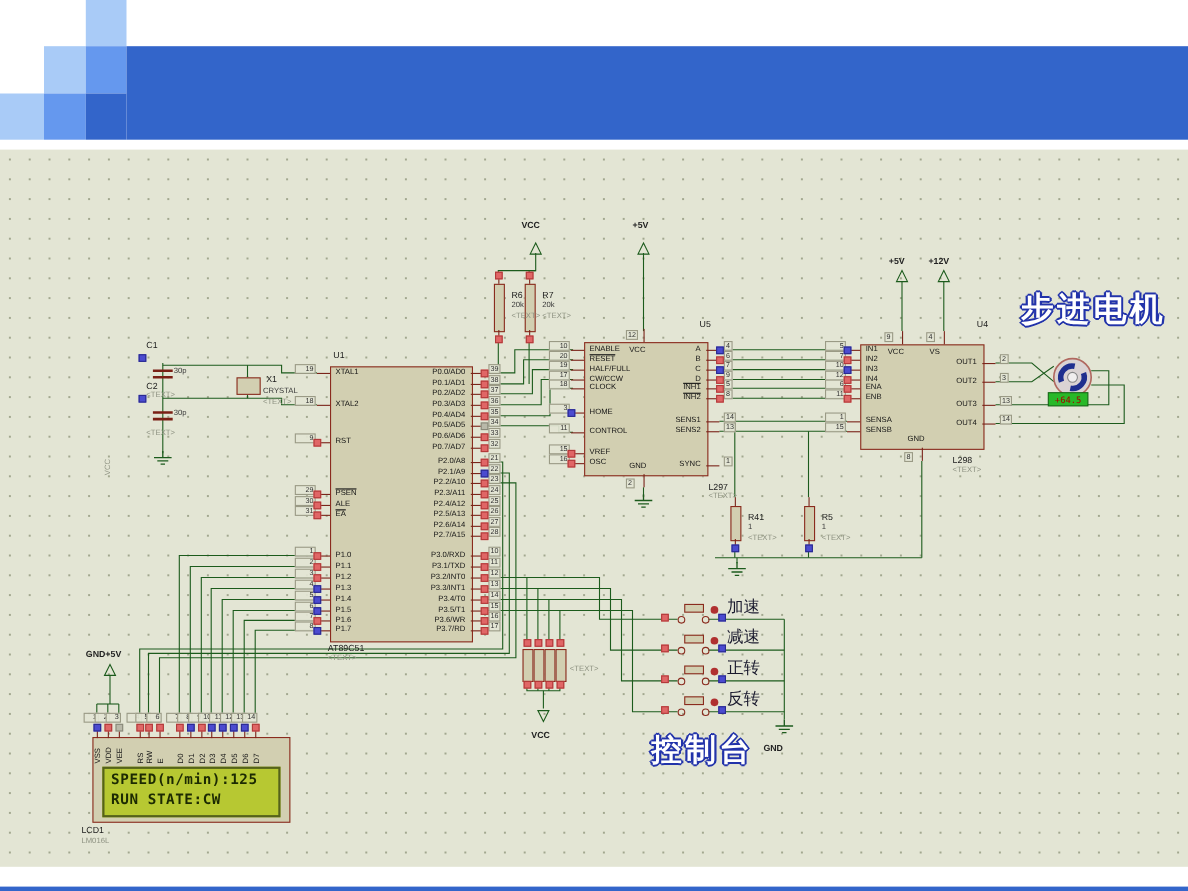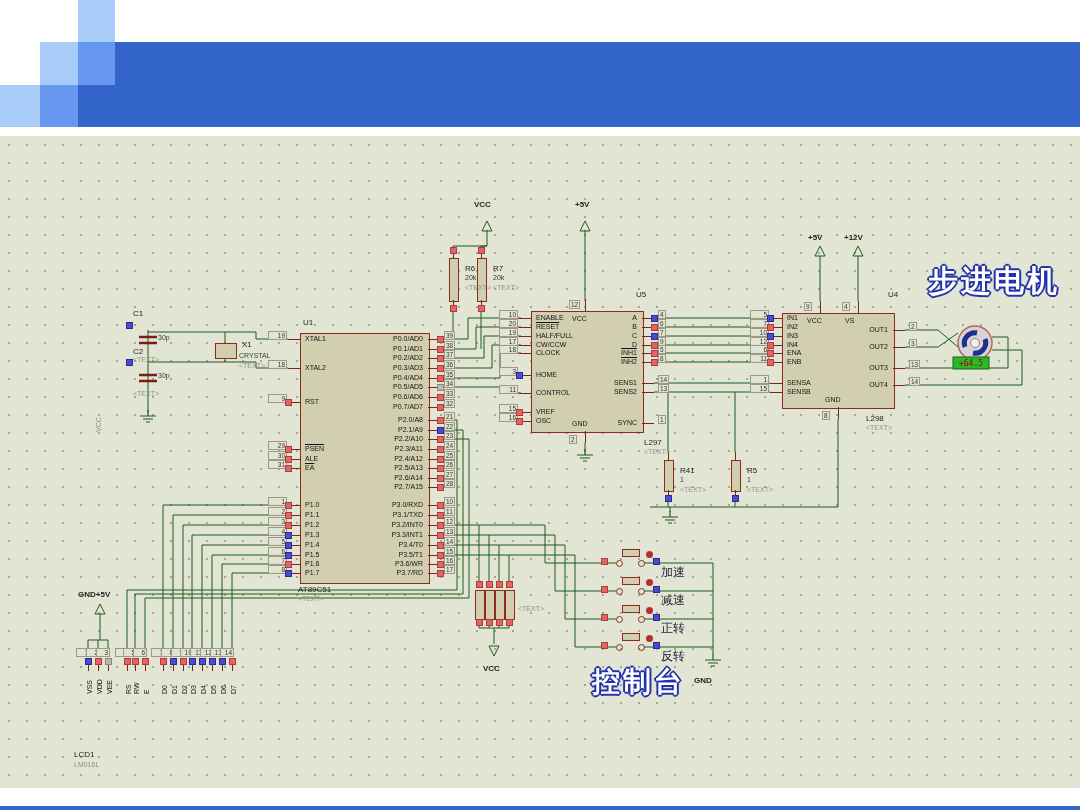--- a/index.html
+++ b/index.html
@@ -19,21 +19,21 @@
   .sq{width:5px;height:5px;z-index:6;}
   .sq-r{background:#E06666;border:1px solid #B23A3A;}
   .sq-b{background:#4B4BD0;border:1px solid #2A2A90;}
   .sq-g{background:#B9B9A9;border:1px solid #8A8A7A;}
   .t-ref{font-size:8px;line-height:9px;color:#1b1b1b;white-space:nowrap;z-index:5;}
   .t-grey{font-size:7px;line-height:8px;color:#8F9383;white-space:nowrap;z-index:5;}
   .t-val{font-size:7px;line-height:8px;color:#3a3a3a;white-space:nowrap;z-index:5;}
   .t-grey-rot{font-size:7px;color:#8F9383;white-space:nowrap;z-index:5;
     transform:rotate(-90deg);transform-origin:0 0;}
   .flag-label{font-size:8px;font-weight:bold;line-height:9px;color:#222;white-space:nowrap;z-index:5;}
-  .btn-label{font-size:12px;line-height:10px;color:#1a1a2e;white-space:nowrap;z-index:5;margin-top:20px;}
+  .btn-label{font-size:15px;line-height:10px;color:#1a1a2e;white-space:nowrap;z-index:5;}
   .outline-cn{position:absolute;font-weight:bold;color:#fff;letter-spacing:3px;z-index:6;
     font-family:"DejaVu Sans",sans-serif;
     text-shadow:-2px 0 #2233AA,2px 0 #2233AA,0 -2px #2233AA,0 2px #2233AA,
       -1px -1px #2233AA,1px -1px #2233AA,-1px 1px #2233AA,1px 1px #2233AA;}
   
   .deco{z-index:1;}
   #banner{left:115px;top:42px;width:965px;height:85px;z-index:1;}
   #bottom-line{left:0;bottom:0;width:1080px;height:4px;z-index:1;}
   
   #title-block{left:0;top:140px;width:217px;height:99px;background:#DBD7BD;
@@ -158,20 +158,26 @@
       <path d="M 985 339 A 10.5 10.5 0 0 1 973 353" stroke="#1F2F8F" stroke-width="5" fill="none"></path>
       <circle cx="975" cy="343" r="4.5" fill="#F0EEEE" stroke="#8a8a8a" stroke-width="1"></circle>
       <rect x="953" y="357" width="36" height="12" fill="#28B828" stroke="#156615"></rect>
       <text x="971" y="366" text-anchor="middle" font-size="8" fill="#A80000" font-family="&quot;DejaVu Sans Mono&quot;,monospace">+64.5</text>
     </svg>
 
 
   <div class="outline-cn" style="left:928px;top:261px;font-size:30px">步进电机</div>
   <div class="outline-cn" style="left:592px;top:663px;font-size:28px">控制台</div>
 
+  <div class="abs comp" id="lcd-body">
+    <div id="lcd-screen">
+      <div class="lcd-line" style="top:3px">SPEED(n/min):125</div>
+      <div class="lcd-line" style="top:21px">RUN STATE:CW</div>
+    </div>
+  </div>
 
   <div id="gen"></div>
 <div class="flag-label abs" style="left: 694px; top: 676px;">GND</div>
     <div class="flag-label abs" style="left: 474px; top: 200px;">VCC</div>
     <div class="flag-label abs" style="left: 575px; top: 200px;">+5V</div>
     <div class="flag-label abs" style="left: 808px; top: 233px;">+5V</div>
     <div class="flag-label abs" style="left: 844px; top: 233px;">+12V</div>
     <div class="flag-label abs" style="left: 483px; top: 664px;">VCC</div>
     <div class="flag-label abs" style="left: 78px; top: 590px;">GND+5V</div>
     <div class="chipbox abs" style="left: 300px; top: 333px; width: 128px; height: 249px;"></div>

